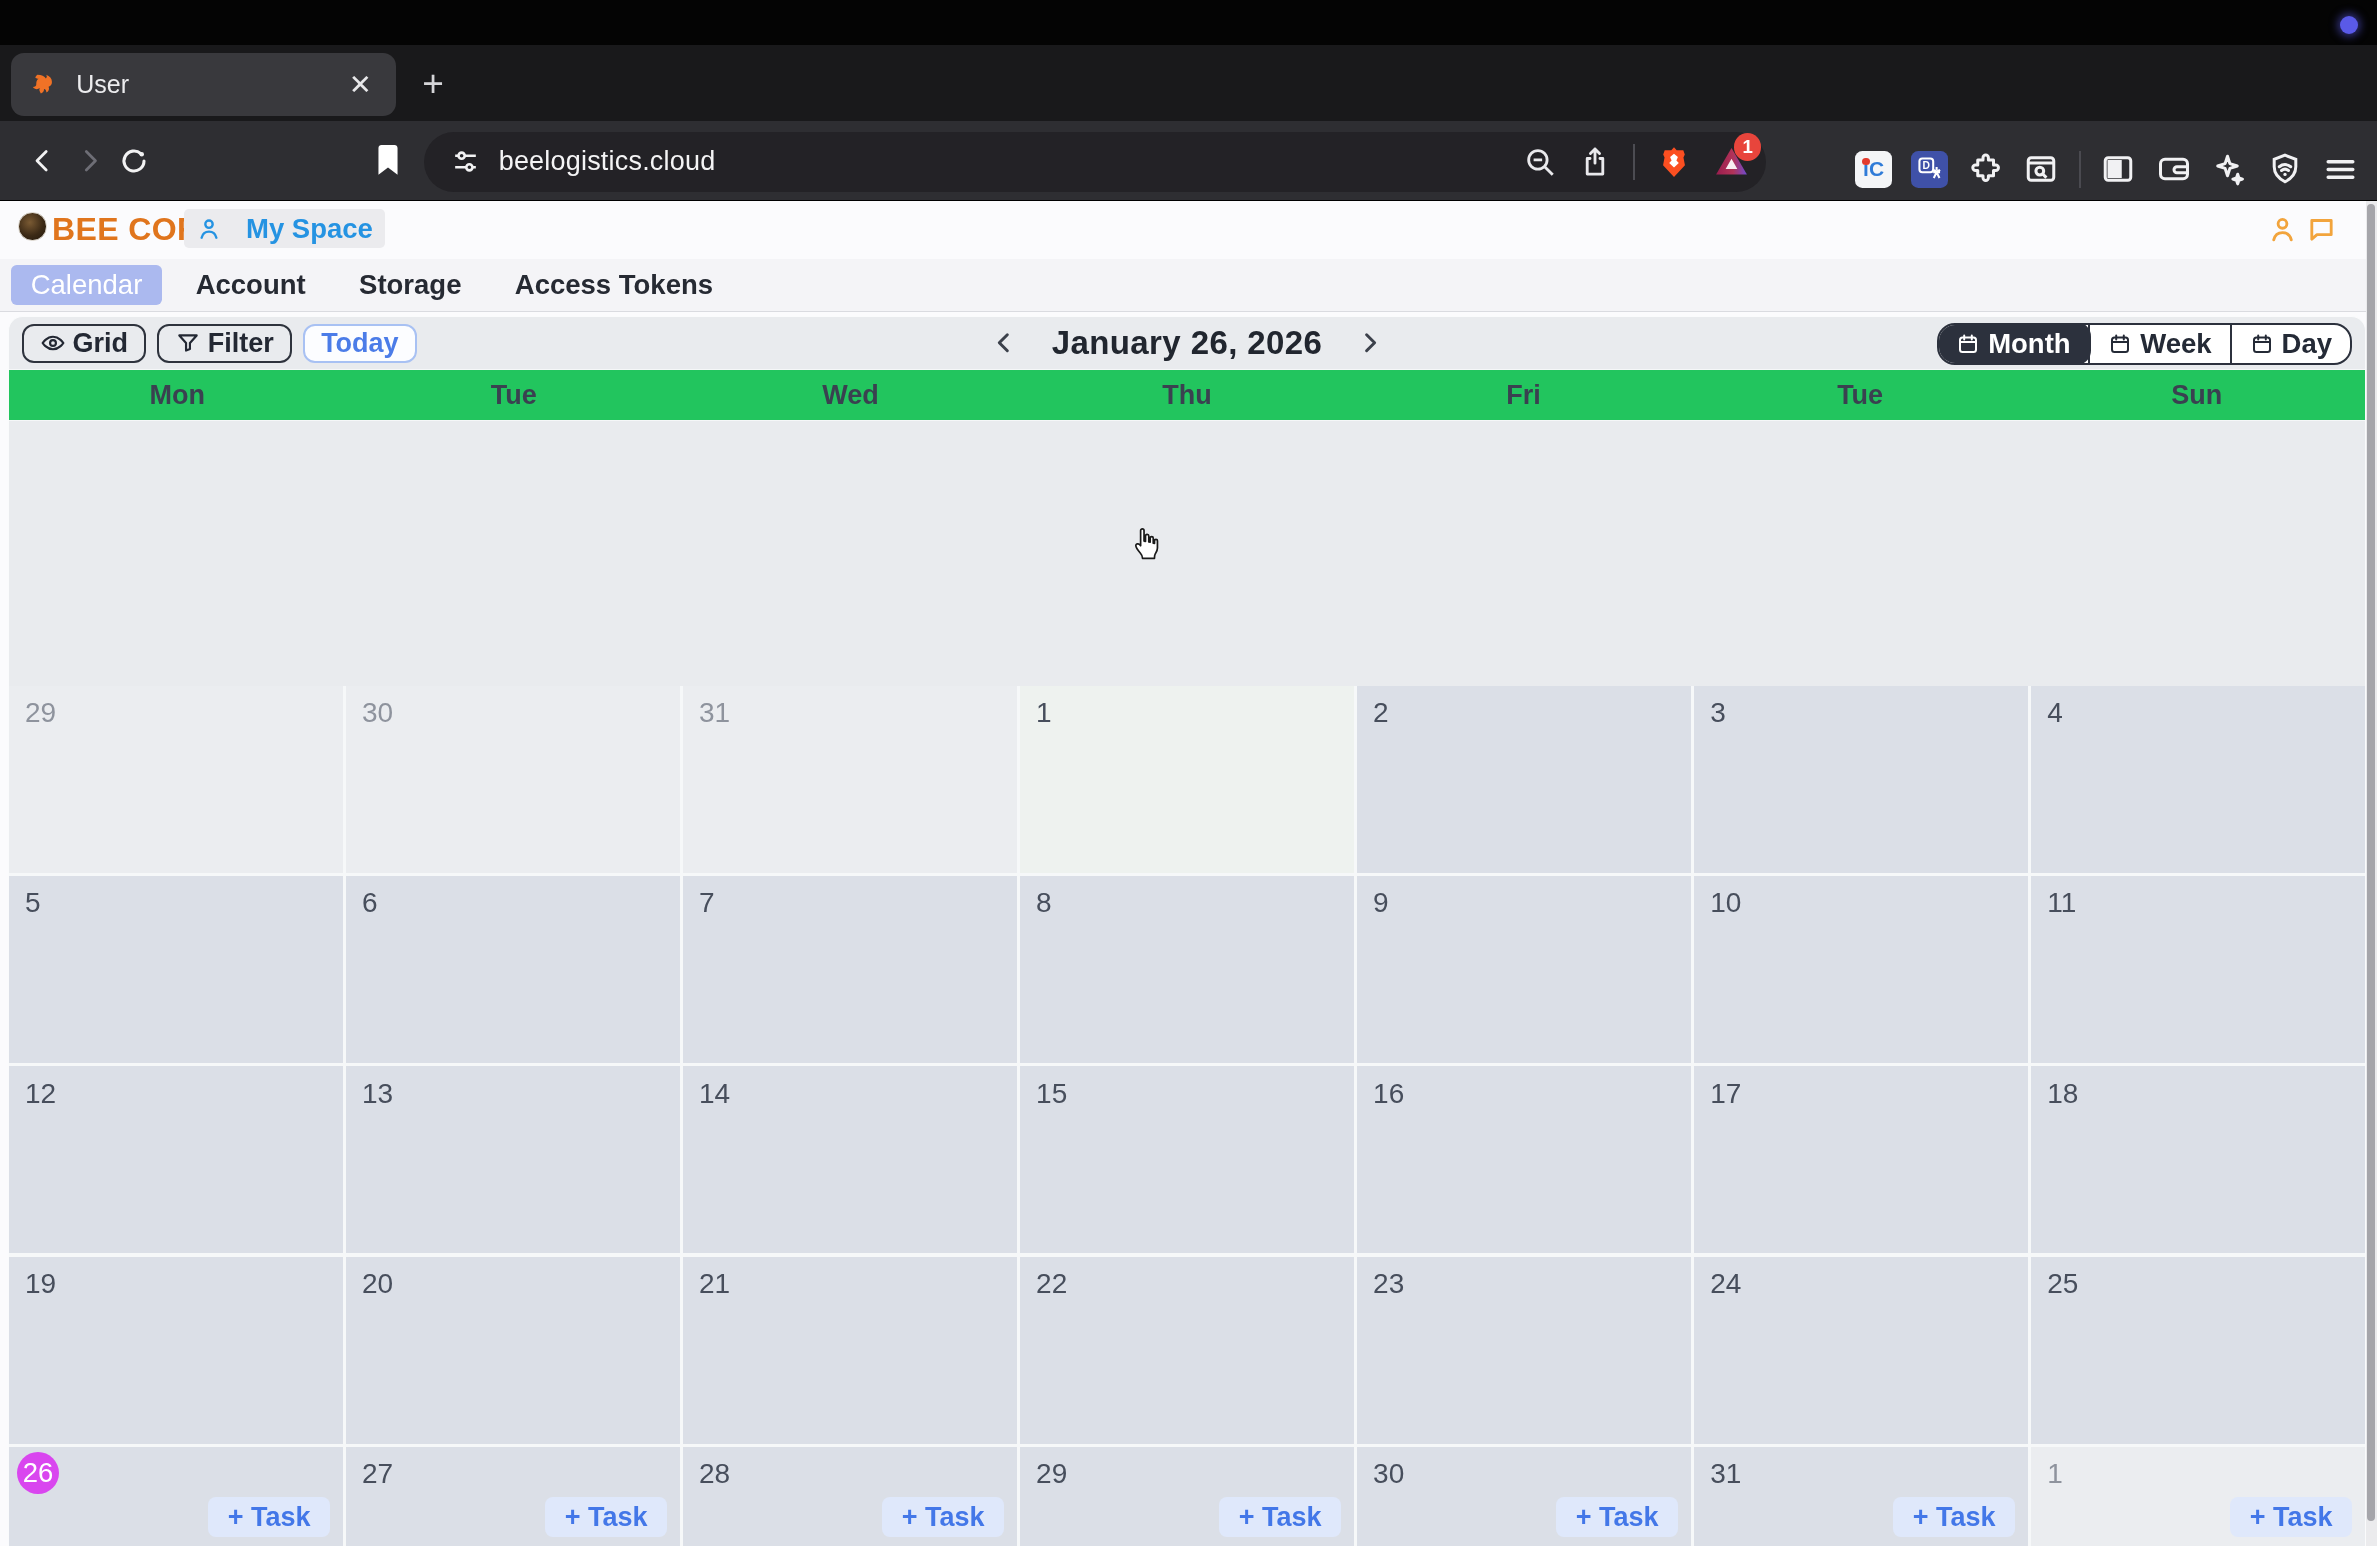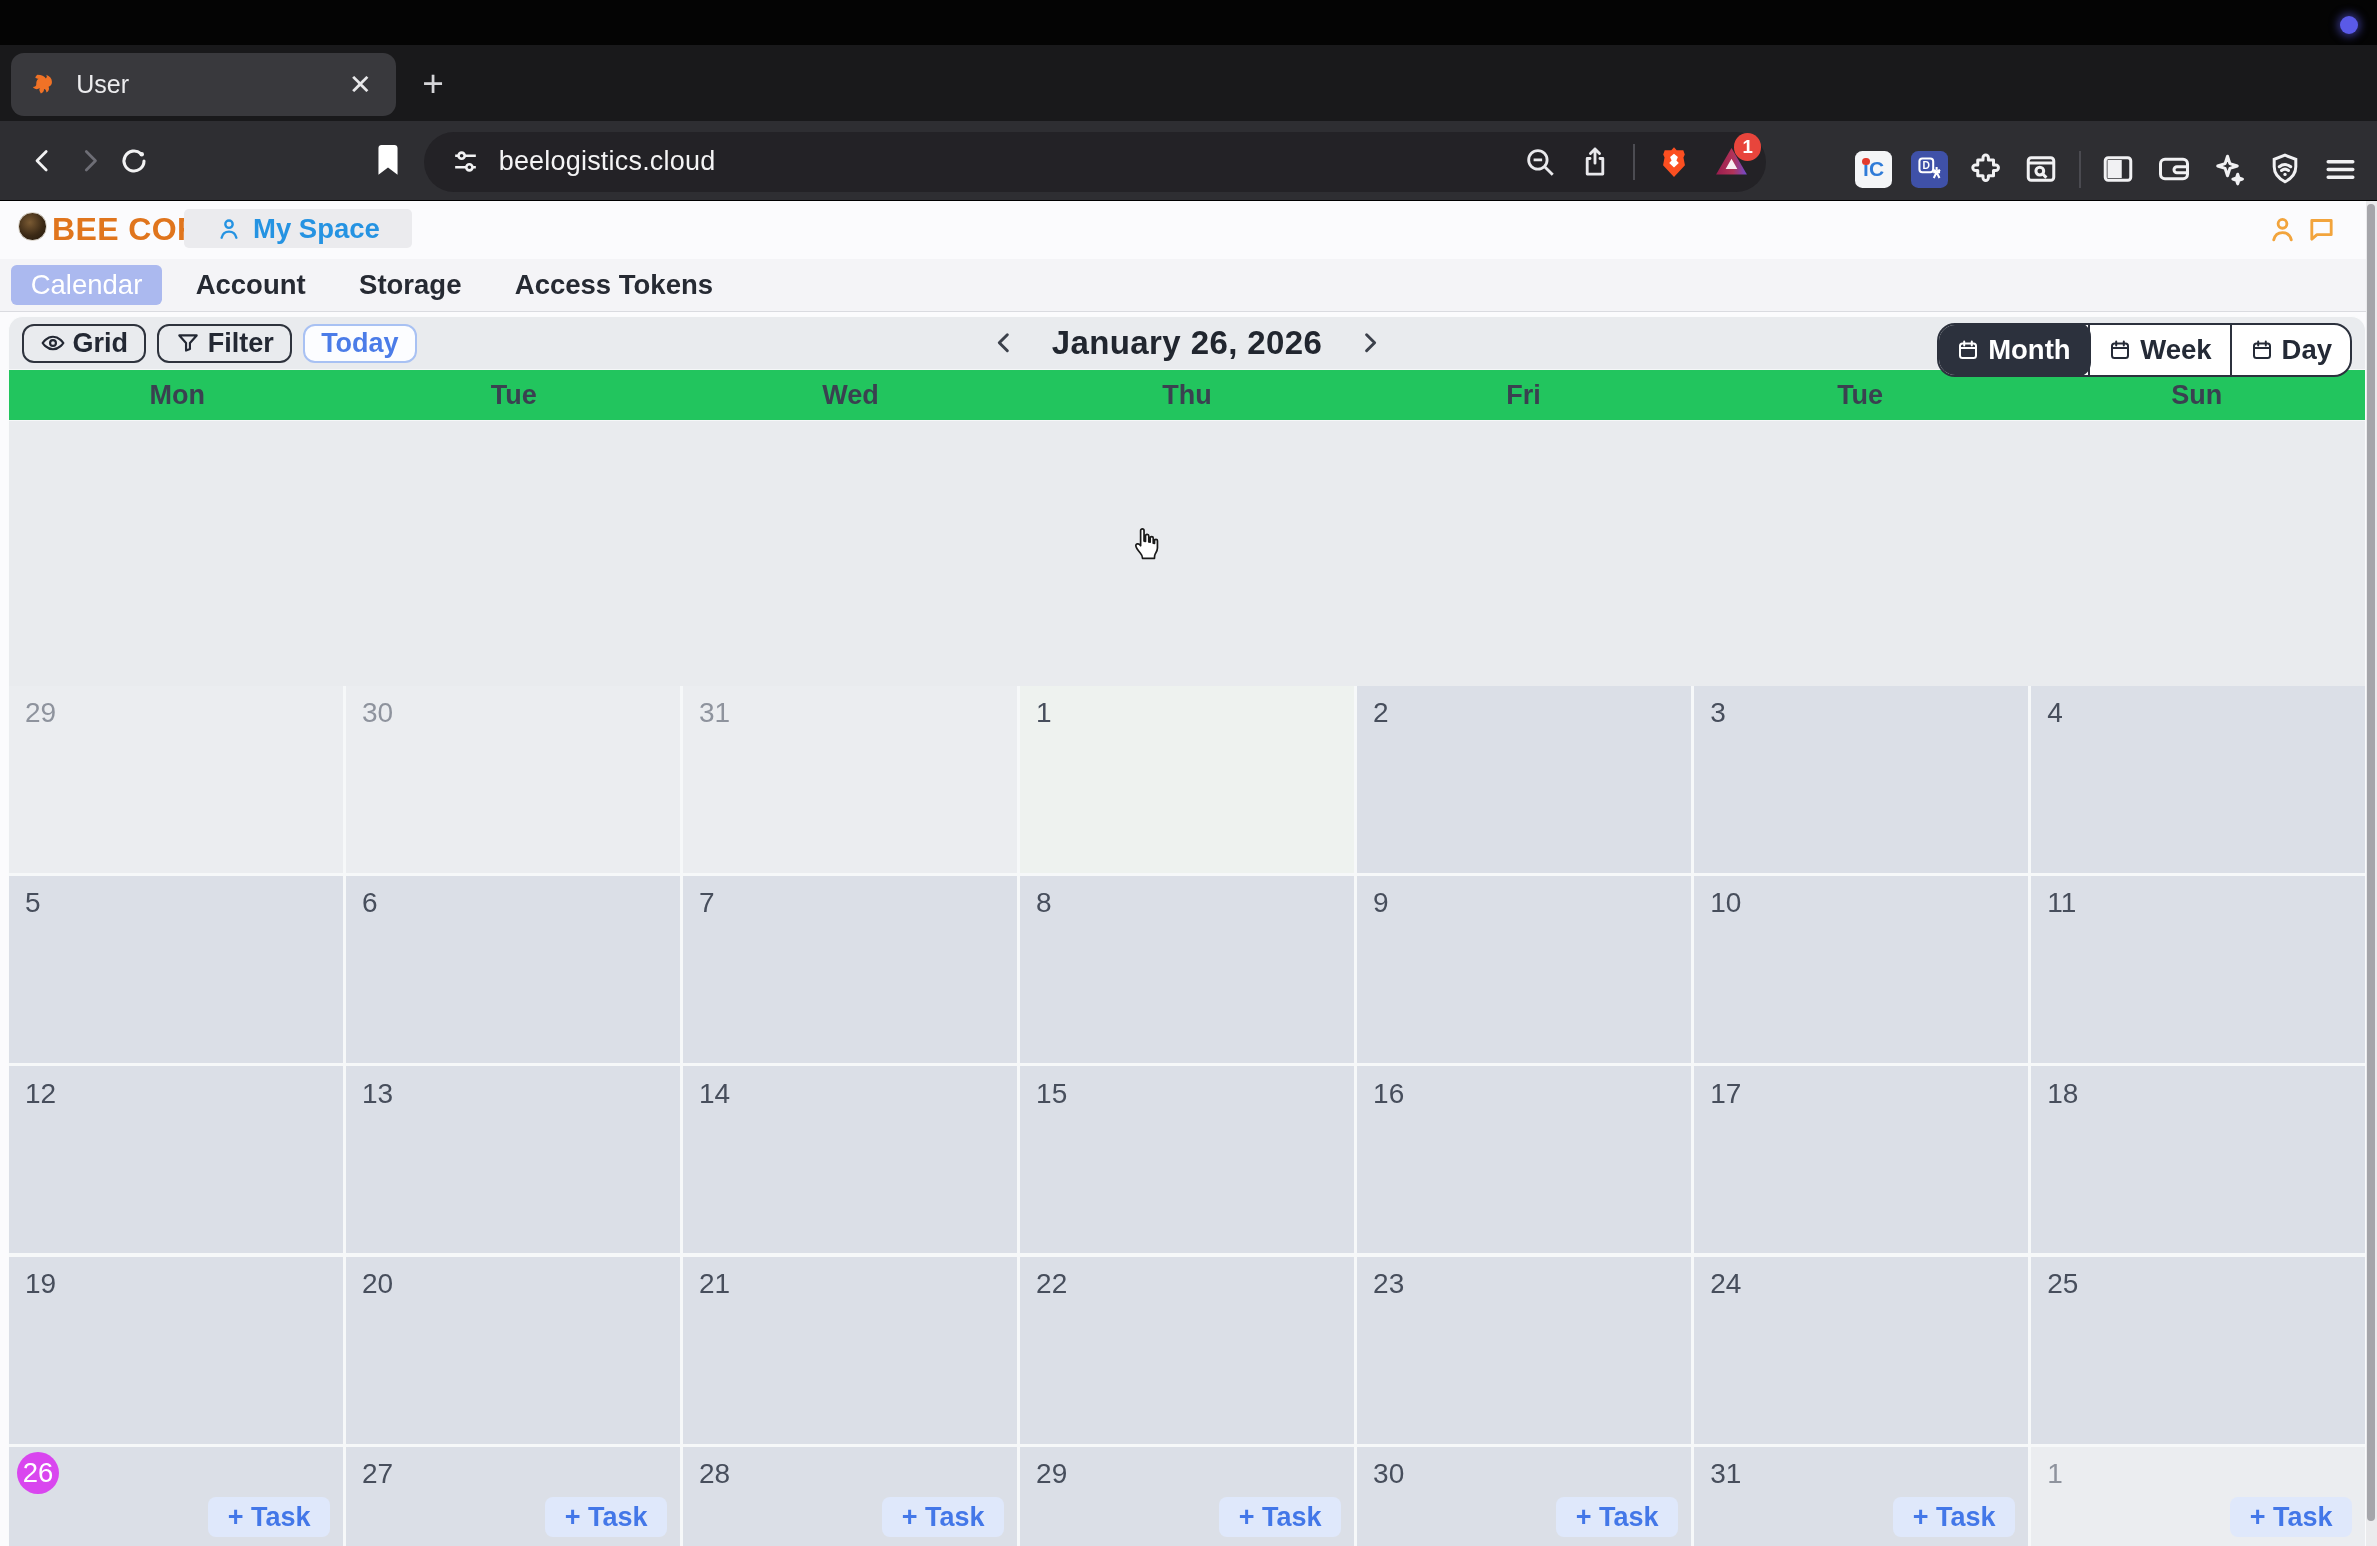--- a/index.html
+++ b/index.html
@@ -47,21 +47,21 @@
 
   
   .page { position:absolute; left:0; top:201px; width:2377px; height:1346px; background:#fbfbfd; }
 
   .app-header { position:absolute; left:0; top:0; width:100%; height:58px; background:#fbfbfd; }
   .avatar { position:absolute; left:18px; top:11.3px; width:29px; height:29px; border-radius:50%;
             background:radial-gradient(circle at 40% 35%, #7a5a33 0%, #3c2a16 55%, #20160c 100%);
             border:0.8px solid #d8d2c8; }
   .brand { position:absolute; left:52px; top:9.7px; font-size:32px; font-weight:800; color:#e0751d; letter-spacing:0.4px; }
   .space-chip { position:absolute; left:184px; top:8px; height:39px; background:#ebebee; border-radius:4.9px;
-                display:flex; align-items:center; gap:11px; padding:0 32px; color:#2593e2;
+                display:flex; align-items:center; gap:24px; padding:0 12px; color:#2593e2;
                 font-size:27.5px; font-weight:600; }
   .hdr-icons { position:absolute; right:40px; top:13px; display:flex; gap:8px; color:#f2a43c; }
 
   .tab-row { position:absolute; left:0; top:58px; width:100%; height:53px; background:#f4f4f7;
              border-bottom:1.6px solid #dadbe0; display:flex; align-items:center; padding-left:11.3px; }
   .nav-tab { font-size:27.5px; font-weight:600; color:#262a33; padding:0 19.4px; height:40px;
              display:flex; align-items:center; border-radius:5.7px; margin-right:14.6px; }
   .nav-tab.active { background:#abb9ef; color:#ffffff; font-weight:400; }
 
   .panel { position:absolute; left:8px; top:115px; width:2358px; height:1231px; background:#e9ebee;
@@ -69,21 +69,21 @@
 
   .panel-toolbar { position:relative; height:52px; display:flex; align-items:center; padding:0 13px; }
   .tb-left { display:flex; align-items:center; gap:11.3px; }
   .btn { height:39px; display:flex; align-items:center; gap:6.5px; padding:0 16px; border-radius:12px;
          border:2.4px solid #2e333d; color:#232833; font-size:27px; font-weight:700; background:transparent; }
   .btn.today { border-color:#a8c1f3; color:#4b7ce8; background:#fcfdff; font-weight:700; }
   .date-nav { position:absolute; left:50%; top:0; height:52px; transform:translateX(-50%);
               display:flex; align-items:center; gap:29px; }
   .chev { width:36px; height:36px; display:flex; align-items:center; justify-content:center; color:#3c414b; }
   .date-label { font-size:33px; font-weight:700; color:#21262f; letter-spacing:0.4px; }
-  .views { position:absolute; right:13px; top:5.7px; height:54px; display:flex; align-items:stretch;
+  .views { position:absolute; right:13px; top:5.7px; height:42px; display:flex; align-items:stretch;
            border:2.4px solid #2c313d; border-radius:18px; background:#fff; overflow:hidden; }
   .view-seg { display:flex; align-items:center; gap:8px; padding:0 18px; font-size:27.5px; font-weight:700;
               color:#242a36; }
   .view-seg + .view-seg { border-left:2.4px solid #2c313d; }
   .view-seg.active { background:#2c313d; color:#fff; border-radius:0 14.6px 14.6px 0/0 14.6px 14.6px 0; }
   .view-seg.active:first-child { border-radius:14.6px; margin:-2.4px; padding:0 20px; }
 
   .day-row { height:52px; display:grid; grid-template-columns:repeat(7,1fr);
              background:#22c55e; border-top:1.6px solid #f5f7f8; border-bottom:1.6px solid #f5f7f8; }
   .day-hd { display:flex; align-items:center; justify-content:center; font-size:27px; font-weight:700; color:#3a4150; }

